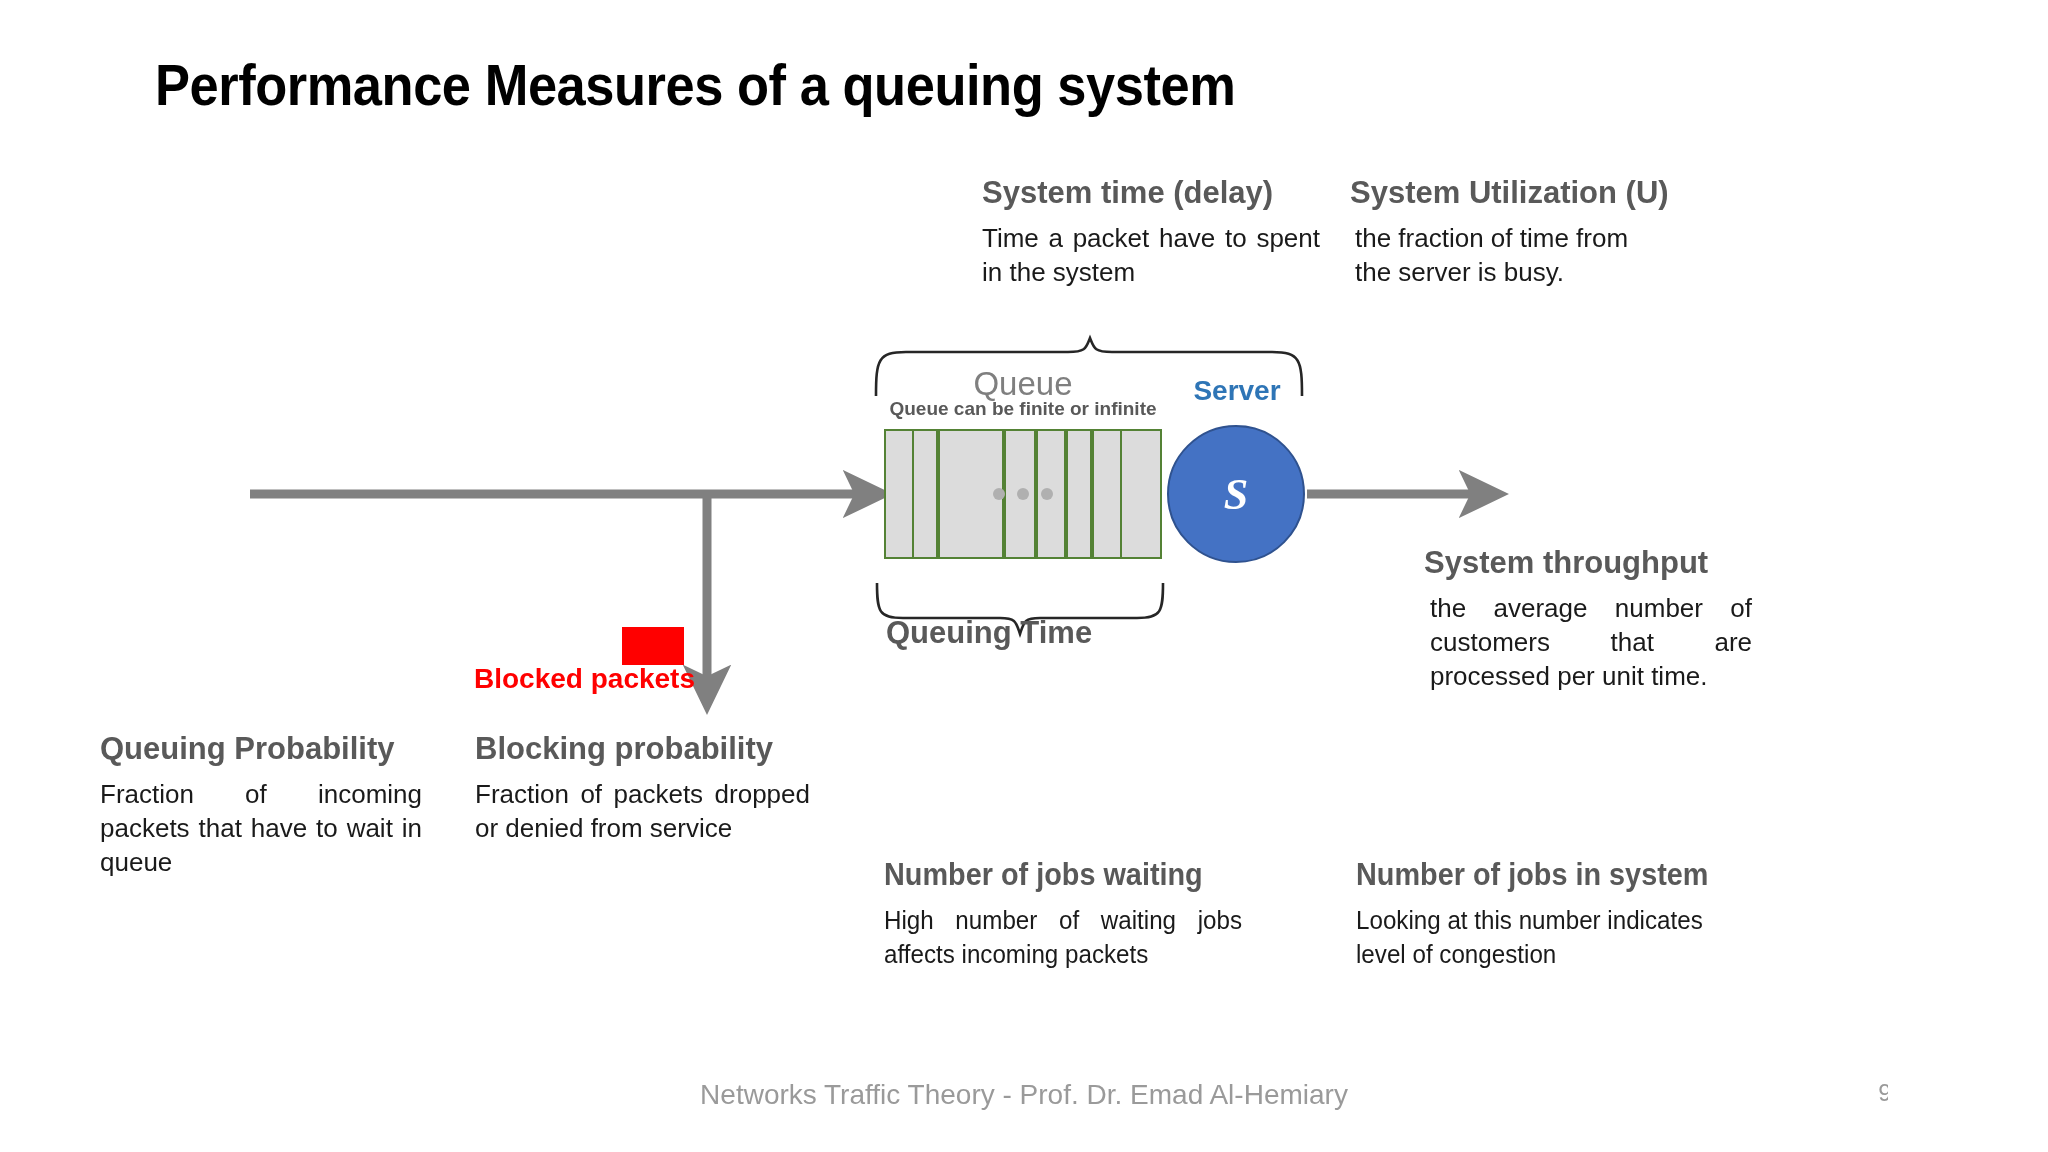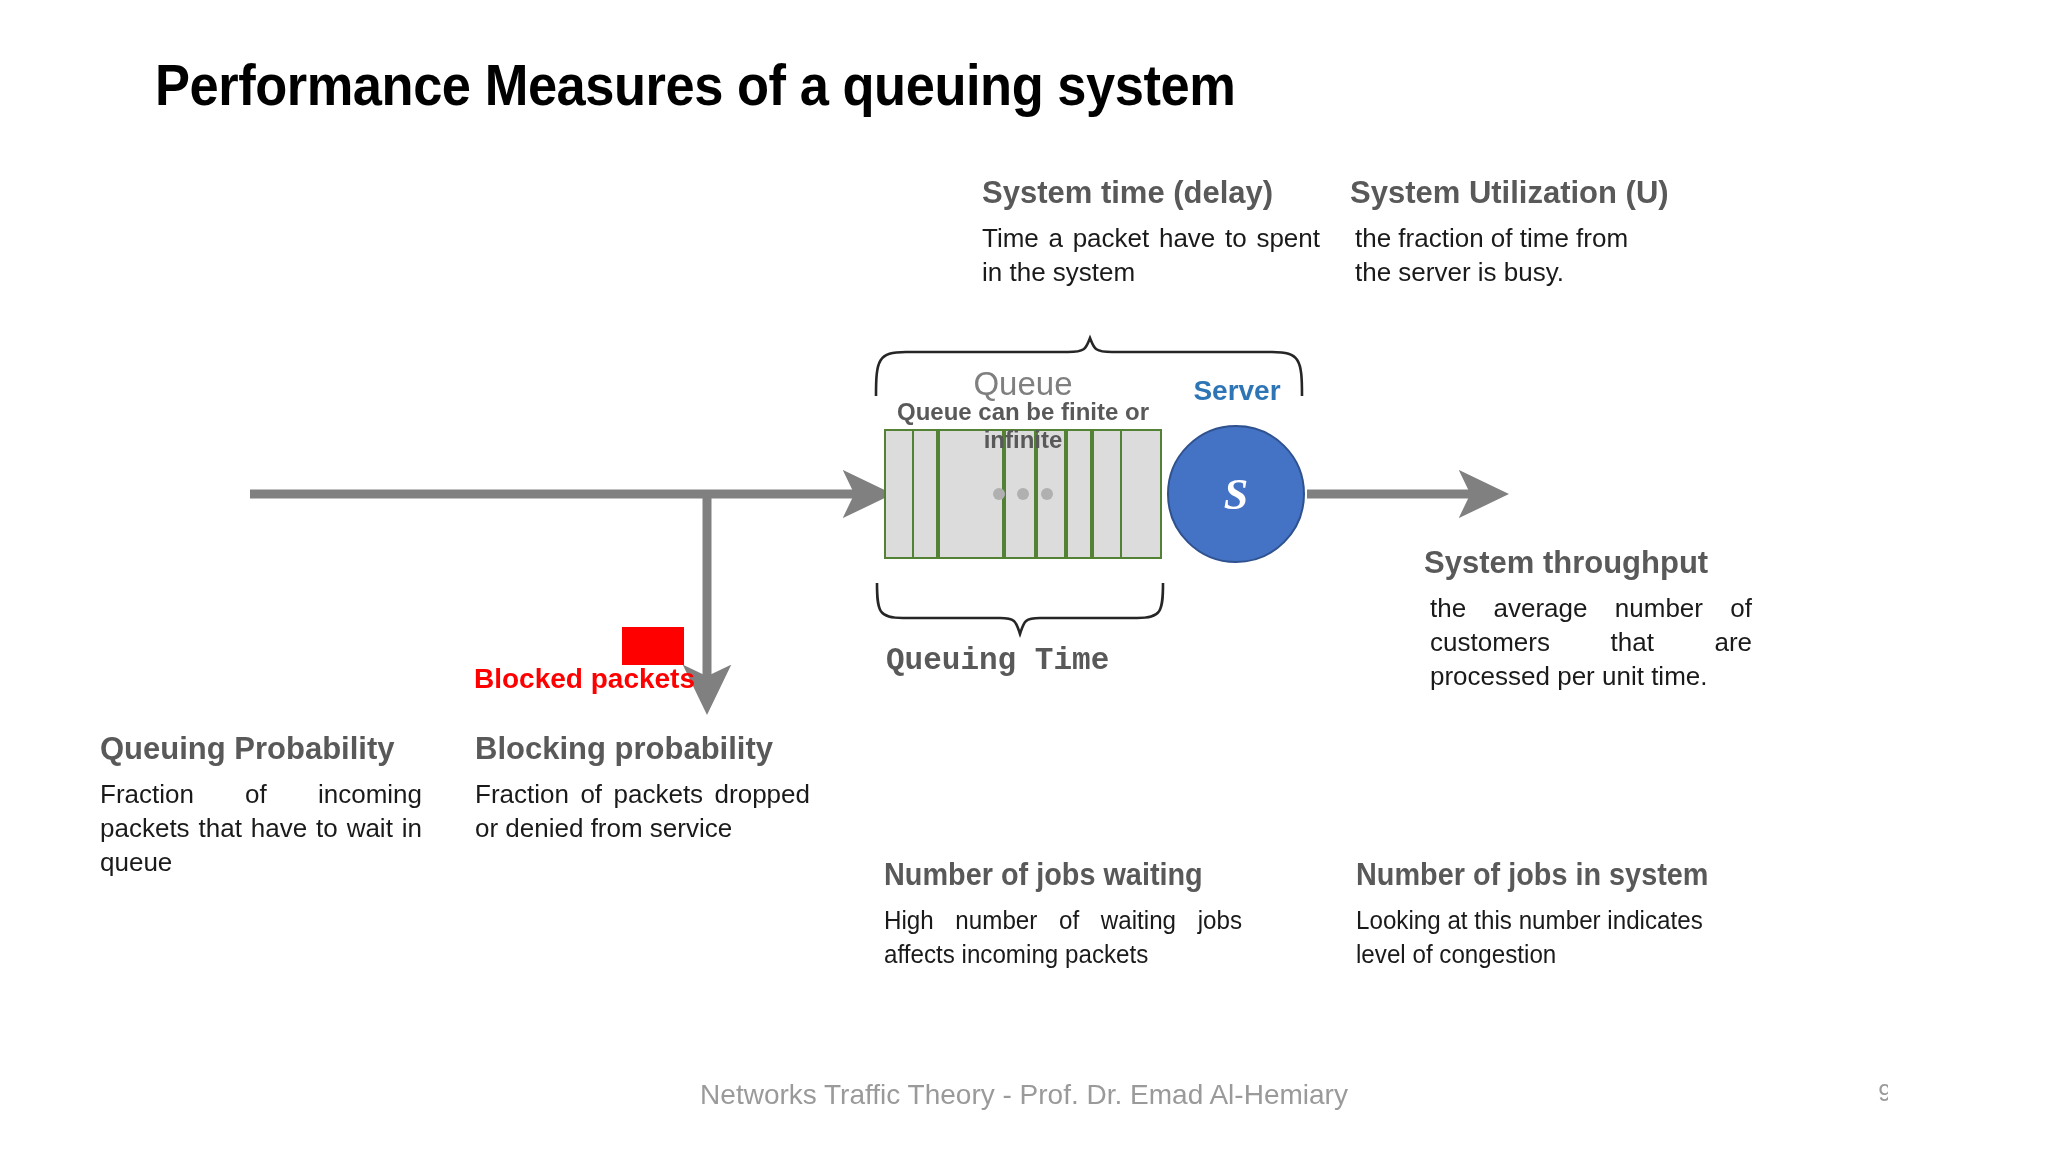--- a/index.html
+++ b/index.html
@@ -145,21 +145,21 @@
     font-size: 33px;
     color: #7f7f7f;
     font-weight: normal;
   }
   #queue-sub {
     position: absolute;
     left: 869px;
     top: 398px;
     width: 308px;
     text-align: center;
-    font-size: 24px;
+    font-size: 19px;
     font-weight: bold;
     color: #595959;
   }
   #server-label {
     position: absolute;
     left: 1157px;
     top: 375px;
     width: 160px;
     text-align: center;
     font-size: 28px;
@@ -296,21 +296,21 @@
   <div class="measure" style="left:100px; top:732px; width:322px;">
     <div class="m-head">Queuing Probability</div>
     <div class="m-body justify">Fraction of incoming packets that have to wait in queue</div>
   </div>
 
   <div class="measure" style="left:475px; top:732px; width:335px;">
     <div class="m-head">Blocking probability</div>
     <div class="m-body justify">Fraction of packets dropped or denied from service</div>
   </div>
 
-  <div class="measure" style="left:886px; top:644px; width:342px;font-family:Liberation Mono, monospace;">
+  <div class="measure" style="left:886px; top:616px; width:342px;">
     <div class="m-head">Queuing Time</div>
   </div>
 
   <div class="measure narrowfont" style="left:884px; top:858px; width:400px;">
     <div class="m-head">Number of jobs waiting</div>
     <div class="m-body justify" style="width:385px;">High number of waiting jobs affects incoming packets</div>
   </div>
 
   <div class="measure narrowfont" style="left:1336px; top:858px; width:440px;margin-left:20px;">
     <div class="m-head">Number of jobs in system</div>

